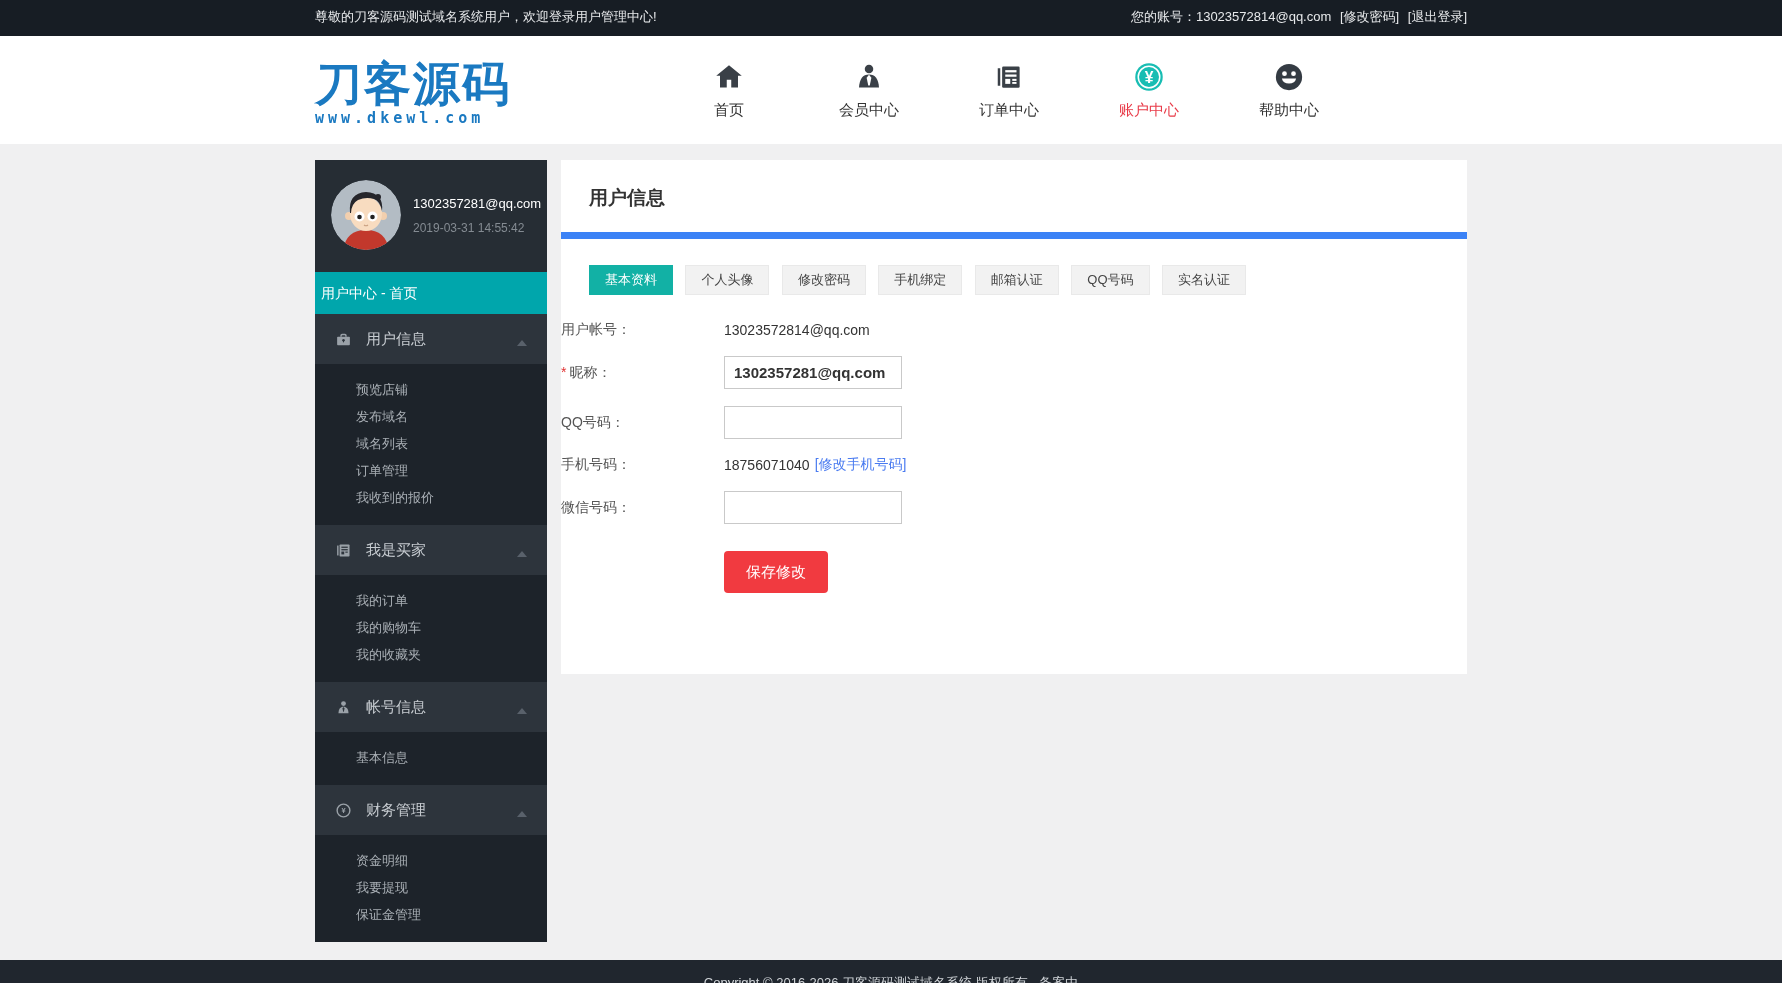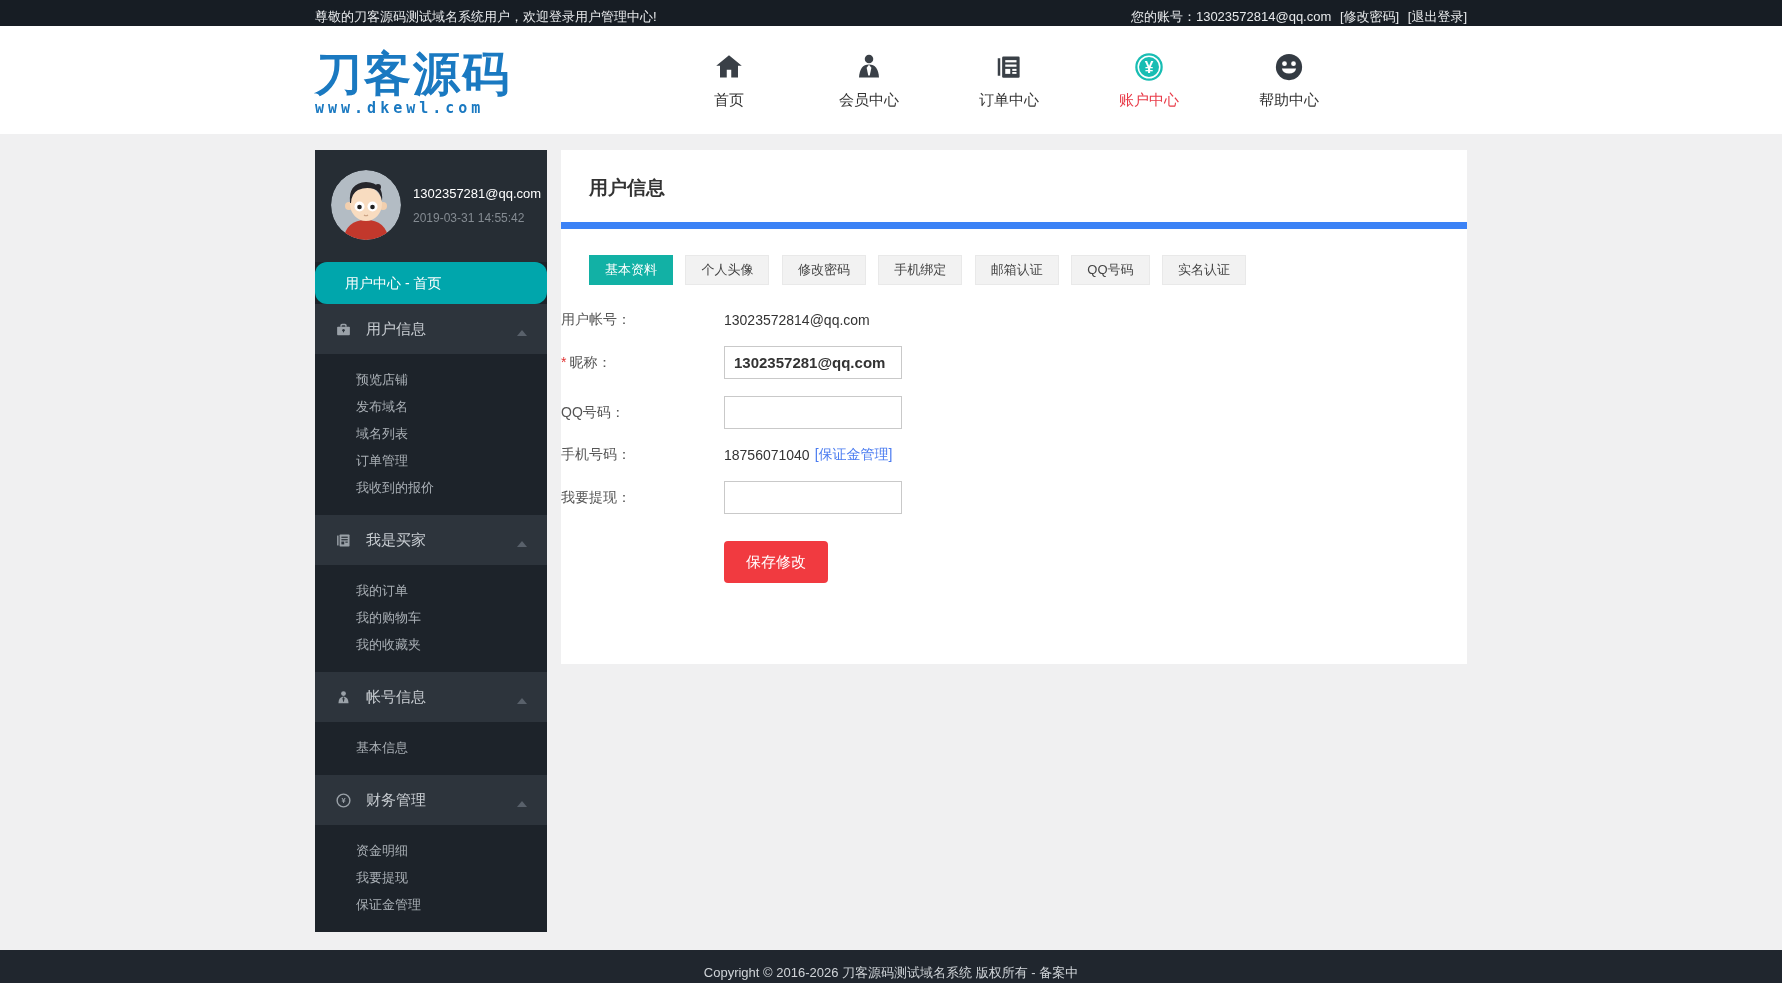--- a/index.html
+++ b/index.html
@@ -5,21 +5,21 @@
   * { margin:0; padding:0; box-sizing:border-box; }
   html,body { width:1782px; }
   body {
     min-height:983px; display:flex; flex-direction:column;
     background:#f0f0f1; font-family:"Liberation Sans","DejaVu Sans",sans-serif;
     color:#333;
   }
   .container { width:1152px; margin:0 auto; }
 
   
-  .topbar { background:#171d24; height:26px; flex:none; }
+  .topbar { background:#171d24; height:36px; flex:none; }
   .topbar .container { display:flex; justify-content:space-between; align-items:center; height:33px; }
   .topbar span, .topbar a { color:#e7e9eb; font-size:13px; text-decoration:none; }
   .topbar .tb-link { margin-left:5px; cursor:pointer;text-align:center; }
 
   
   .header { background:#ffffff; height:108px; flex:none; }
   .header .container { display:flex; justify-content:space-between; align-items:center; height:108px; }
   .logo { cursor:pointer; line-height:1; padding-top:6px; }
   .logo-title { font-size:47px; font-weight:900; color:#1a79c1; letter-spacing:2px; font-family:"DejaVu Sans","Liberation Sans",sans-serif; }
   .logo-sub { font-size:15px; font-weight:bold; color:#1a79c1; letter-spacing:4px; margin-top:4px; font-family:"DejaVu Sans Mono","Liberation Mono",monospace; }
@@ -33,21 +33,21 @@
   .content { margin-top:16px; flex:1 0 auto; }
   .content .container { display:flex; align-items:flex-start; }
 
   
   .sidebar { width:232px; flex:none; background:#1d232a; }
   .profile { background:#262d34; padding:20px 16px 22px; display:flex; align-items:center; }
   .avatar { width:70px; height:70px; border-radius:50%; flex:none; }
   .profile-txt { margin-left:12px; }
   .profile-email { color:#ffffff; font-size:13px; }
   .profile-date { color:#848b92; font-size:12px; margin-top:10px; }
-  .side-banner { background:#00a6ac; color:#ffffff; font-size:14px; height:42px; line-height:42px; padding-left:30px; cursor:pointer;border-radius:12px; }
+  .side-banner { background:#00a6ac; color:#ffffff; font-size:14px; height:42px; line-height:42px; padding-left:6px; cursor:pointer; }
   .side-section { background:#2d343c; height:50px; display:flex; align-items:center; padding:0 18px 0 20px; cursor:pointer; position:relative; }
   .side-section .slabel { color:#c7ccd1; font-size:15px; margin-left:14px; }
   .chevron-up { position:absolute; right:20px; top:26px; width:0; height:0;
      border-left:5px solid transparent; border-right:5px solid transparent; border-bottom:6px solid #59616b; }
   .side-sub { padding:12px 0 14px; background:#1d232a; }
   .side-sub-item { display:block; color:#a9afb5; font-size:13px; line-height:27px; padding-left:41px; cursor:pointer; text-decoration:none; }
 
   
   .main-panel { flex:1; margin-left:14px; background:#ffffff; min-height:514px; }
   .panel-title { font-size:19px; font-weight:bold; color:#333; padding:25px 28px 21px; border-bottom:7px solid #3b82f6; }
@@ -270,24 +270,24 @@
           <span class="flabel"><span class="req">*</span><span>昵称：</span></span>
           <input class="finput nick" type="text" value="1302357281@qq.com" style="">
         </div>
         <div class="frow">
           <span class="flabel">QQ号码：</span>
           <input class="finput" type="text" style="">
         </div>
         <div class="frow">
           <span class="flabel">手机号码：</span>
           <span class="fvalue">18756071040</span>
-          <a class="phone-link" style="font-size:14px">[保证金管理]</a>
-        </div>
-        <div class="frow">
-          <span class="flabel">我要提现：</span>
+          <a class="phone-link" style="font-size:14px">[修改手机号码]</a>
+        </div>
+        <div class="frow">
+          <span class="flabel">微信号码：</span>
           <input class="finput" type="text" style="">
         </div>
         <button class="save-btn">保存修改</button>
       </div>
     </div>
 
   </div>
 </div>
 
 <div class="footer">

